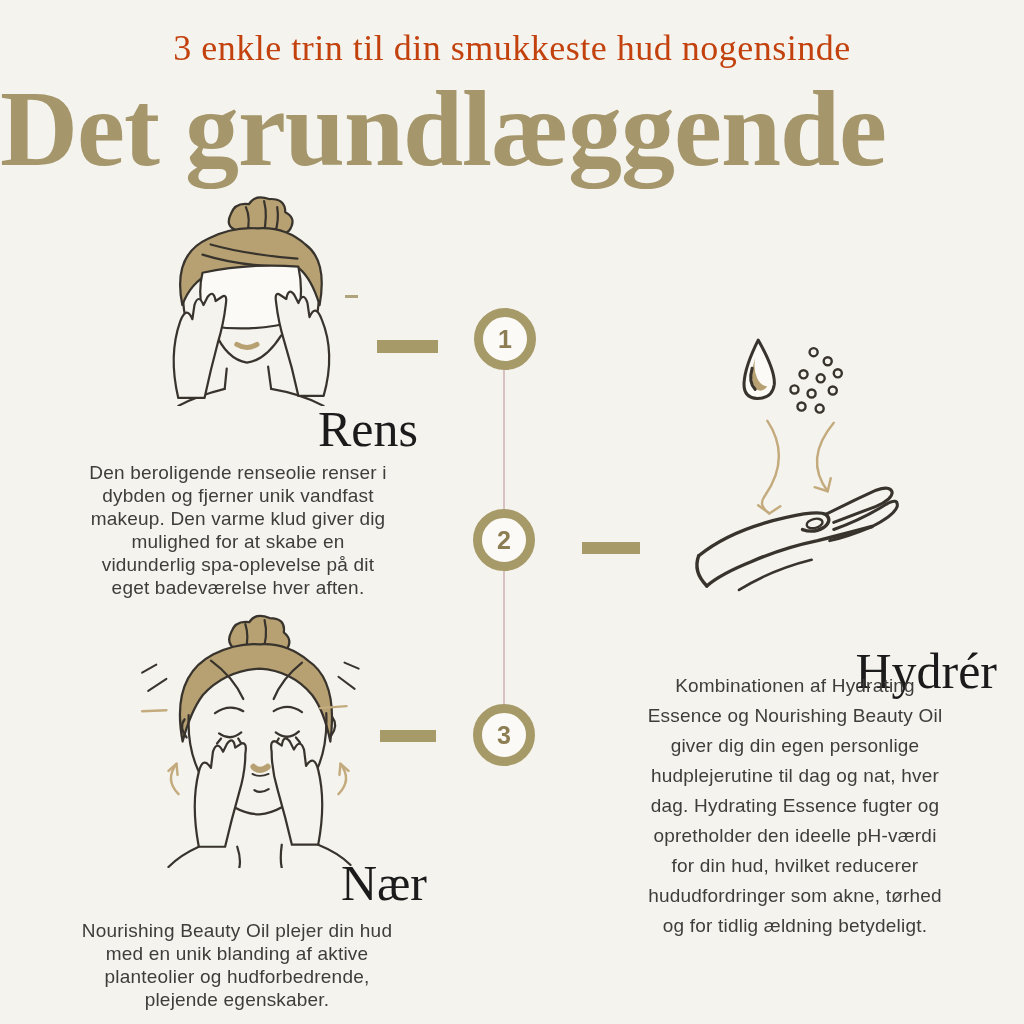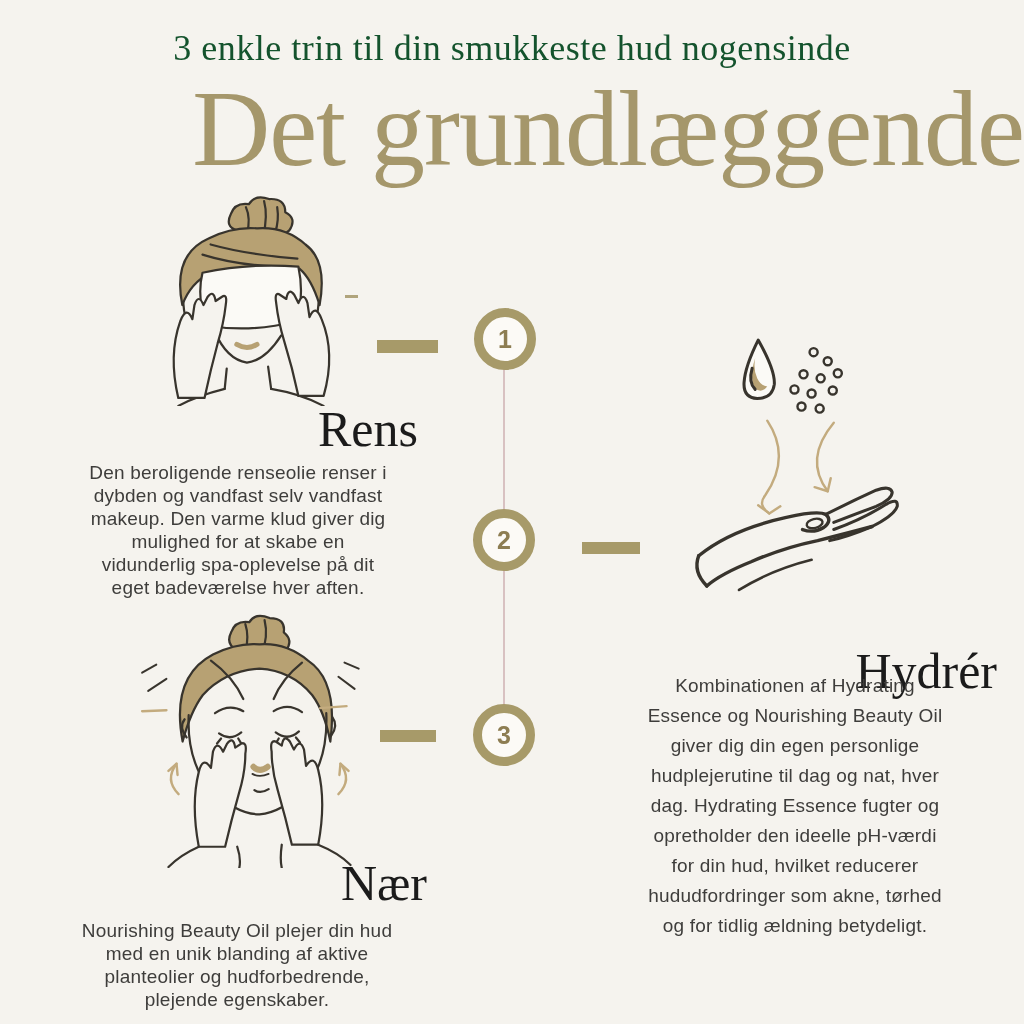--- a/index.html
+++ b/index.html
@@ -3,27 +3,27 @@
 <meta charset="utf-8">
 <style>
   html,body{margin:0;padding:0;}
   .canvas{
     position:relative;width:1024px;height:1024px;overflow:hidden;
     background:#f5f3ee;
     font-family:"Liberation Sans",sans-serif;
   }
   .kicker{
     position:absolute;left:0;right:0;top:27px;text-align:center;
-    font-family:"Liberation Serif",serif;font-size:36px;color:#14532d;
+    font-family:"Liberation Serif",serif;font-size:36px;color:#c2410c;
     letter-spacing:0.5px;
   }
   .title{
-    position:absolute;left:0;right:0;top:72px;text-align:right;
+    position:absolute;left:0;right:0;top:72px;text-align:left;
     font-family:"Liberation Serif",serif;font-size:108px;line-height:1.05;
-    color:#a5976b;letter-spacing:-1px;font-weight:400;
+    color:#a5976b;letter-spacing:-1px;font-weight:700;
   }
   .step-heading{
     position:absolute;margin:0;text-align:right;font-weight:400;
     font-family:"Liberation Serif",serif;font-size:50px;color:#1b1b1b;line-height:1;
   }
   .step-body{
     position:absolute;margin:0;text-align:center;
     font-size:19px;line-height:23px;color:#3e3d3b;white-space:pre-line;
     letter-spacing:0.2px;
   }
@@ -178,21 +178,21 @@
     <g stroke="#38342d" stroke-width="2" stroke-linecap="round">
       <path d="M8 80 L26 68"></path>
       <path d="M2 62 L16 54"></path>
       <path d="M212 78 L196 66"></path>
       <path d="M216 58 L202 52"></path>
     </g>
   </svg>
 
   <h2 class="step-heading h-rens">Rens</h2>
   <p class="step-body b-rens">Den beroligende renseolie renser i
-dybden og vandfast selv vandfast
+dybden og fjerner unik vandfast
 makeup. Den varme klud giver dig
 mulighed for at skabe en
 vidunderlig spa-oplevelse på dit
 eget badeværelse hver aften.</p>
 
   <h2 class="step-heading h-hydrer">Hydrér</h2>
   <p class="step-body b-hydrer">Kombinationen af Hydrating
 Essence og Nourishing Beauty Oil
 giver dig din egen personlige
 hudplejerutine til dag og nat, hver

